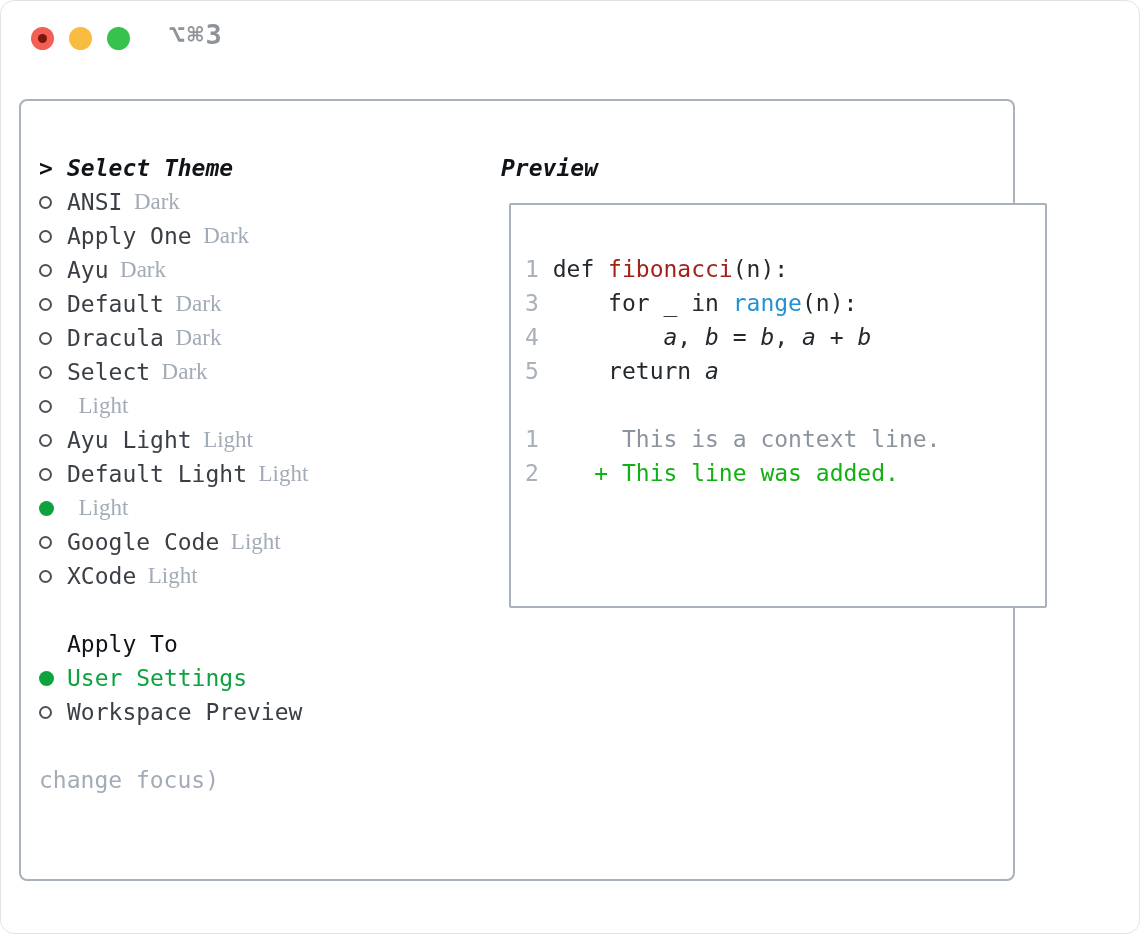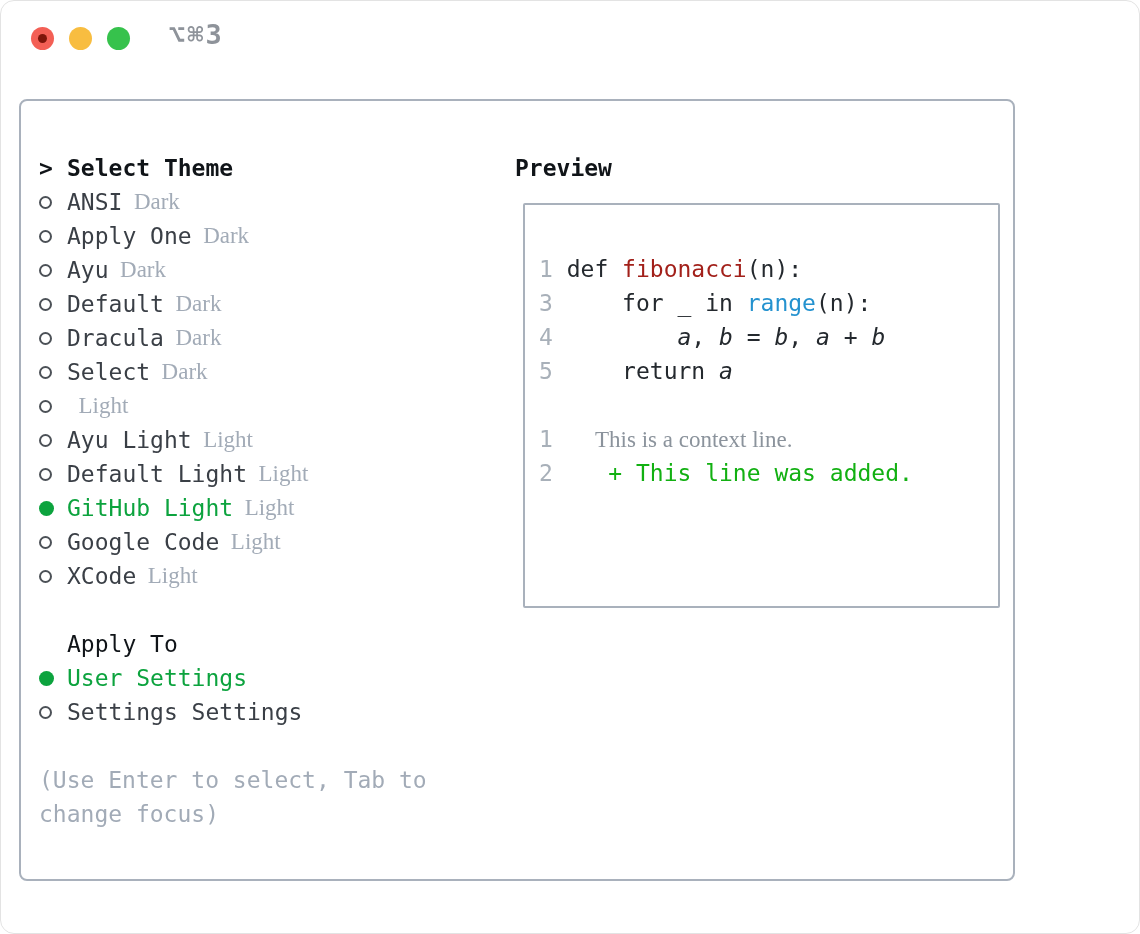--- a/index.html
+++ b/index.html
@@ -33,44 +33,44 @@
   }
   
   .panel{
     position:absolute;left:18px;top:98px;width:996px;height:782px;
     border:2px solid var(--panel-border);border-radius:8px;background:#fff;
   }
   .line{height:34px;line-height:34px;font-size:23px;display:flex;align-items:center;white-space:pre;}
   .left{position:absolute;left:18px;top:50px;width:450px;}
   .marker{display:inline-flex;width:28px;align-items:center;flex:none;}
   .prompt{font-weight:700;color:var(--heading);}
-  .htext{font-weight:700;color:var(--heading);}
+  .htext{font-weight:700;color:var(--heading);font-style:italic;}
   .circle{width:13px;height:13px;border-radius:50%;border:2px solid var(--circle-gray);display:inline-block;}
   .circle.sel{width:15px;height:15px;border:none;background:var(--accent-green);}
   .iname{color:var(--item-text);}
   .iname.sel{color:var(--accent-green);}
   .suffix{color:var(--muted-gray);margin-left:1ch;font-family:Liberation Serif, serif;}
   .applyto{color:var(--heading);}
   .blank{height:34px;}
   .help-line{height:34px;line-height:34px;font-size:23px;color:var(--muted-gray);white-space:pre;}
   
-  .right{position:absolute;left:494px;top:50px;}
+  .right{position:absolute;left:480px;top:50px;}
   .codebox{
-    position:absolute;left:502px;top:102px;width:477px;height:405px;
+    position:absolute;left:488px;top:102px;width:538px;height:405px;
     border:2px solid var(--panel-border);border-radius:2px;background:#fff;
     padding:47px 20px 0 14px;overflow:hidden;
   }
   .codeline{height:34px;line-height:34px;font-size:23px;white-space:pre;}
   .ln{color:var(--linenum-gray);}
   .seg-code{color:var(--code-fg);}
   .seg-func{color:var(--func-red);}
   .seg-num{color:var(--number-teal);}
   .seg-builtin{color:var(--builtin-blue);}
   .seg-var{color:var(--code-fg);font-style:italic;}
-  .seg-context{color:var(--context-gray);font-family:Liberation Serif, serif;}
+  .seg-context{color:var(--context-gray);}
   .seg-deleted{color:var(--deleted-red);}
   .seg-added{color:var(--added-green);}
 </style>
 </head>
 <body>
 
 <div class="window">
   <div class="titlebar">
     <div class="lights">
       <span class="light red">
@@ -93,41 +93,40 @@
       <div id="theme-list">
           <div class="line"><span class="marker"><span class="circle"></span></span><span class="iname">ANSI</span><span class="suffix">Dark</span></div>
           <div class="line"><span class="marker"><span class="circle"></span></span><span class="iname">Apply One</span><span class="suffix">Dark</span></div>
           <div class="line"><span class="marker"><span class="circle"></span></span><span class="iname">Ayu</span><span class="suffix">Dark</span></div>
           <div class="line"><span class="marker"><span class="circle"></span></span><span class="iname">Default</span><span class="suffix">Dark</span></div>
           <div class="line"><span class="marker"><span class="circle"></span></span><span class="iname">Dracula</span><span class="suffix">Dark</span></div>
           <div class="line"><span class="marker"><span class="circle"></span></span><span class="iname">Select</span><span class="suffix">Dark</span></div>
           <div class="line"><span class="marker"><span class="circle"></span></span><span class="suffix">Light</span></div>
           <div class="line"><span class="marker"><span class="circle"></span></span><span class="iname">Ayu Light</span><span class="suffix">Light</span></div>
           <div class="line"><span class="marker"><span class="circle"></span></span><span class="iname">Default Light</span><span class="suffix">Light</span></div>
-          <div class="line"><span class="marker"><span class="circle sel"></span></span><span class="iname sel">GitHub Light</span><span class="suffix">Light</span></div>
+          <div class="line"><span class="marker"><span class="circle sel"></span></span><span class="suffix">Light</span></div>
           <div class="line"><span class="marker"><span class="circle"></span></span><span class="iname">Google Code</span><span class="suffix">Light</span></div>
           <div class="line"><span class="marker"><span class="circle"></span></span><span class="iname">XCode</span><span class="suffix">Light</span></div>
         </div>
 
       <div class="blank"></div>
 
       <div class="line">
         <span class="marker"></span>
         <span class="applyto">Apply To</span>
       </div>
 
       <div id="apply-list">
           <div class="line"><span class="marker"><span class="circle sel"></span></span><span class="iname sel">User Settings</span></div>
-          <div class="line"><span class="marker"><span class="circle"></span></span><span class="iname">Settings Settings</span></div>
+          <div class="line"><span class="marker"><span class="circle"></span></span><span class="iname">Workspace Preview</span></div>
         </div>
 
       <div class="blank"></div>
 
       <div class="help">
-        <div class="help-line">(Use Enter to select, Tab to</div>
         <div class="help-line">change focus)</div>
       </div>
     </div>
 
     <div class="right">
       <div class="line">
         <span class="htext">Preview</span>
       </div>
     </div>
 

